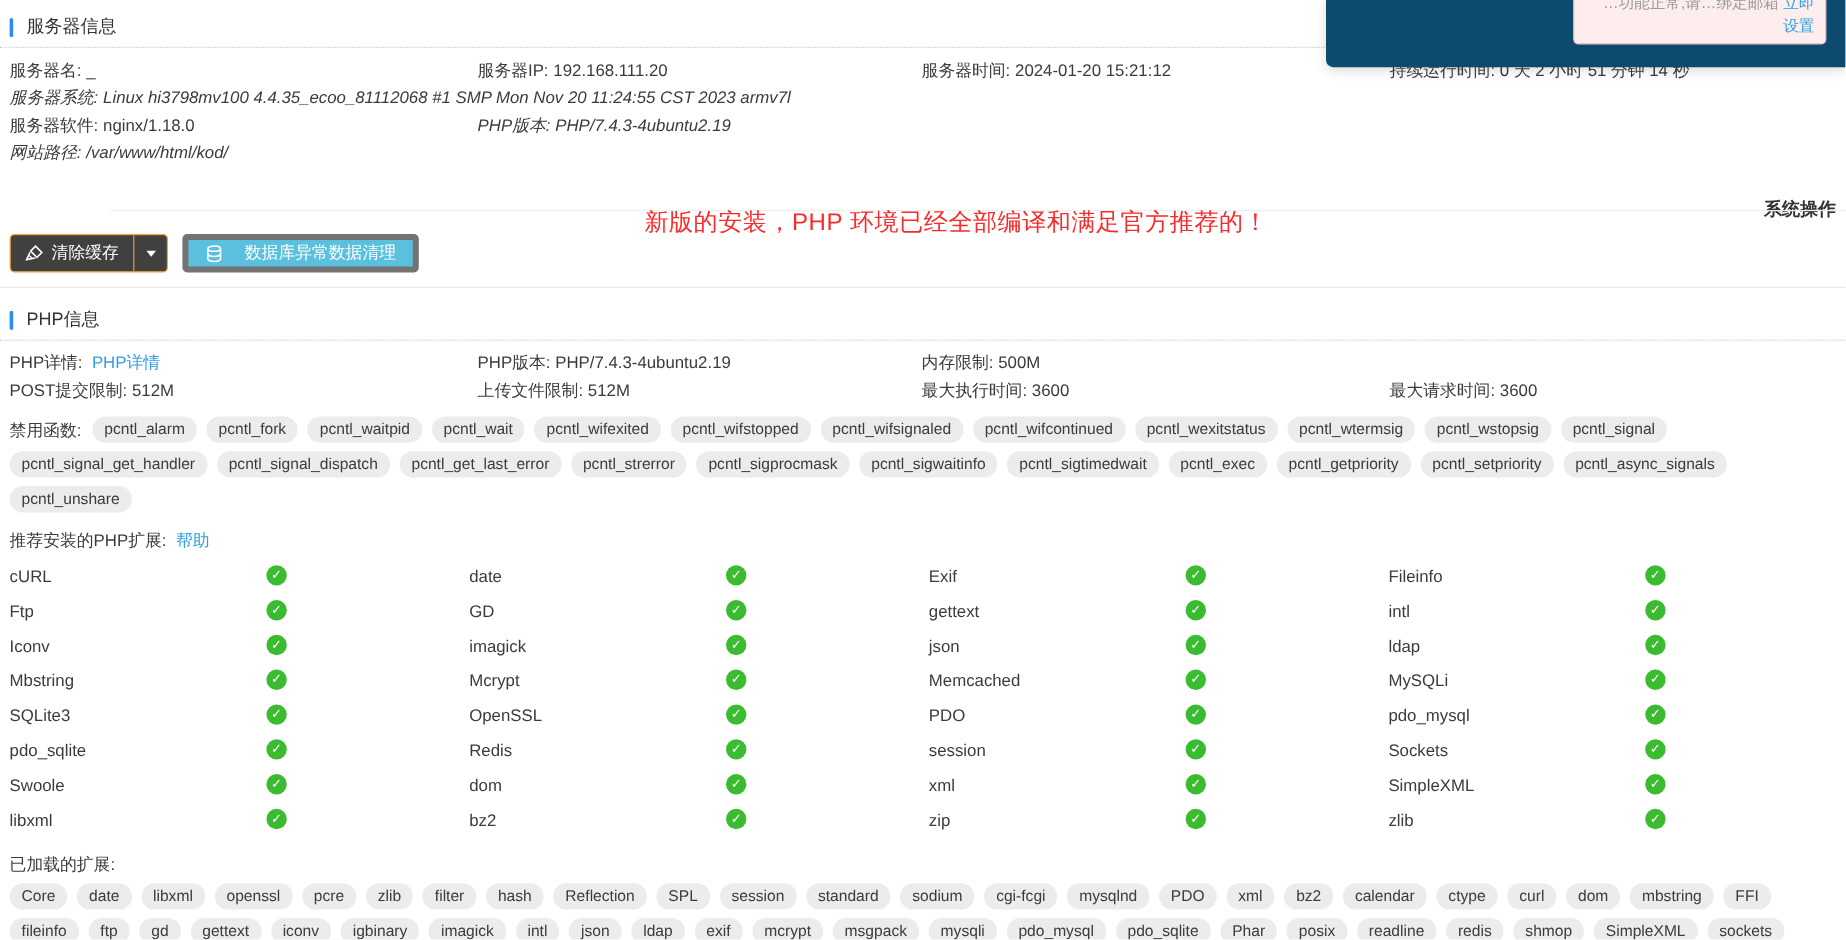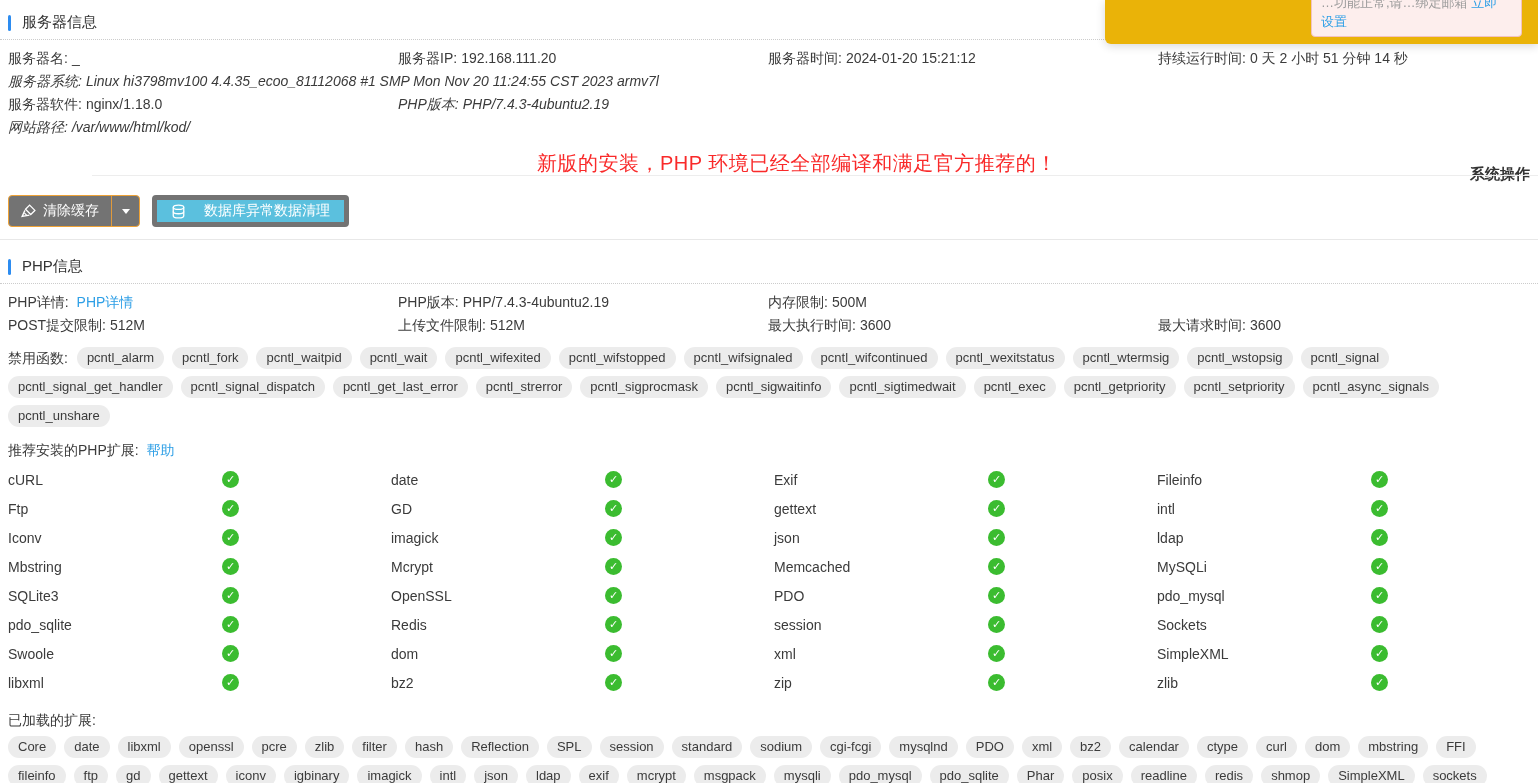--- a/index.html
+++ b/index.html
@@ -21,32 +21,32 @@
   
   .info-grid { display:grid; grid-template-columns:390px 370px 390px 1fr; line-height:23px; margin-top:7px; }
   .full { grid-column:1/-1;font-style:italic; }
   .lbl { margin-right:4px; }
 
   
   .ops-title { margin-top:26px; font-weight:bold; font-size:15px; color:#333; position:relative; height:18px;text-align:right; }
   .ops-line { position:absolute; left:84px; right:-8px; top:10px; border-top:1px solid #ededed; }
   .btn-row { margin-top:12px; display:flex; gap:12px; height:32px; }
   .btn { display:inline-flex; align-items:center; color:#fff; font-size:14px; border-radius:4px; cursor:pointer; }
-  .btn-warning { background:#737373; border:1px solid #eea236; }
+  .btn-warning { background:#404040; border:1px solid #eea236; }
   .btn-warning .main { padding:0 12px; display:flex; align-items:center; gap:7px; height:30px; }
   .btn-warning .caret-part { width:28px; height:30px; border-left:1px solid #e09a3c; display:flex; align-items:center; justify-content:center; }
   .caret { width:0; height:0; border-left:4px solid transparent; border-right:4px solid transparent; border-top:5px solid #fff; }
   .btn-info { background:#5bc0de; border:5px solid #737373; padding:0 14px; gap:18px; }
   .icon-svg { display:block; }
 
   .sep { border:none; border-top:1px solid #e8e8e8; margin:12px -8px 0; }
 
   
   .annotation {
-    position:absolute; left:537px; top:150px; font-size:20px; color:#f92a2a;
+    position:absolute; left:537px; top:172px; font-size:20px; color:#f92a2a;
     white-space:nowrap; text-shadow:0 0 3px #fff,0 0 3px #fff; z-index:3; letter-spacing:0.5px;
   }
 
   
   .tags { display:flex; flex-wrap:wrap; gap:7px 8px; margin-top:10px; align-items:flex-start; }
   .tag-label { line-height:22px; margin-right:1px; }
   .tag { background:#ececec; border-radius:11px; padding:2px 10px; font-size:13px; color:#3b3b3b; line-height:18px; white-space:nowrap; }
 
   .rec-line { margin-top:13px; line-height:20px; }
 
@@ -54,22 +54,22 @@
   .ext-grid { display:grid; grid-template-columns:repeat(4,383px); margin-top:5px; }
   .ext-cell { position:relative; height:29px; display:flex; align-items:center; }
   .check { position:absolute; left:214px; width:17px; height:17px; border-radius:50%; background:#3bbc30; color:#fff;
            display:flex; align-items:center; justify-content:center; font-size:11px; }
   .check::before { content:"✓"; font-weight:bold; transform:translateY(-0.5px); }
 
   .loaded-label { margin-top:15px; }
   .loaded-tags { margin-top:6px; }
 
   
-  .notice-panel { position:absolute; top:0; right:0; width:433px; height:44px; background:#eab308;
-                  border-radius:0 0 0 6px; box-shadow:0 2px 10px rgba(0,0,0,0.16); z-index:5; }
+  .notice-panel { position:absolute; top:0; right:0; width:433px; height:56px; background:#0c4a6e;
+                  border-radius:0 0 0 6px; box-shadow:0 2px 10px rgba(0,0,0,0.16); z-index:5;text-align:right; }
   .notice-alert { position:absolute; top:-13px; left:206px; right:16px; background:#fdeeed;
                   border:1px solid #f3c3c1; border-radius:4px; padding:5px 9px; font-size:13px;
                   line-height:19px; color:#9a9a9a; overflow:hidden; }
 </style>
 </head>
 <body>
 
 <div class="notice-panel">
   <div class="notice-alert">
     <span>…功能正常,请…绑定邮箱</span>

